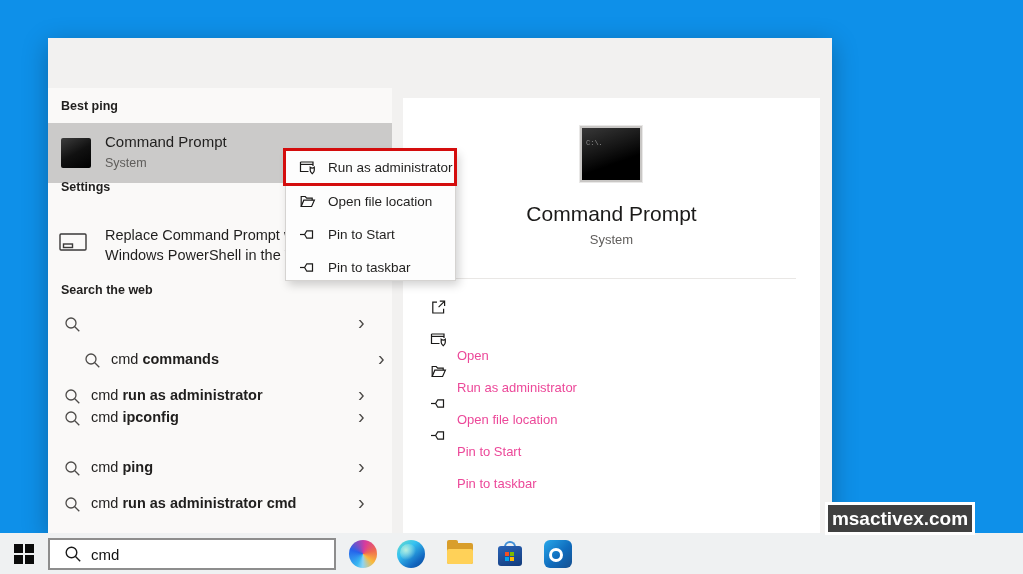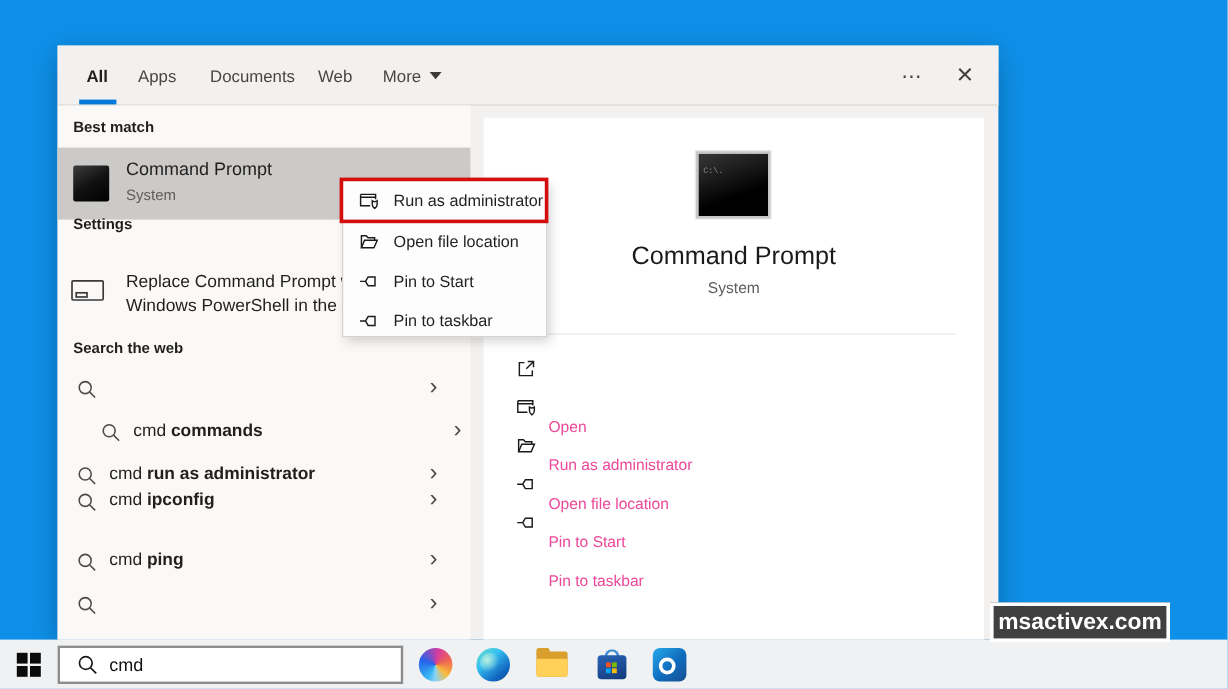--- a/index.html
+++ b/index.html
@@ -122,48 +122,23 @@
 
   svg { display:block; }
 </style>
 </head>
 <body>
 
 <div class="desktop">
 
   <div class="flyout">
 
-    <div class="flyout-header">
-      <div class="tab tab-all">
-        <span>All</span>
-      </div>
-      <div class="tab-underline"></div>
-      <div class="tab tab-apps">
-        <span>Apps</span>
-      </div>
-      <div class="tab tab-docs">
-        <span>Documents</span>
-      </div>
-      <div class="tab tab-web">
-        <span>Web</span>
-      </div>
-      <div class="tab tab-more">
-        <span>More</span>
-        <span class="caret-down"></span>
-      </div>
-      <div class="hdr-ellipsis">
-        <span>⋯</span>
-      </div>
-      <div class="hdr-close">
-        <span>×</span>
-      </div>
-    </div>
 
     <div class="left-col">
-      <div class="section-label lbl-best">Best match</div>
+      <div class="section-label lbl-best">Best ping</div>
 
       <div class="best-row">
         <div class="cmd-icon-sm"></div>
         <div class="best-title">Command Prompt</div>
         <div class="best-sub">System</div>
       </div>
 
       <div class="section-label lbl-settings">Settings</div>
 
       <div class="settings-row">
@@ -233,20 +208,21 @@
         <div class="web-chevron">›</div>
       </div>
 
       <div class="web-row wr5">
         <span class="web-search-icon">
           <svg width="17" height="17" viewBox="0 0 17 17" fill="none" stroke="currentColor" stroke-width="1.3">
               <circle cx="7" cy="7" r="5"></circle>
               <line x1="10.8" y1="10.8" x2="15.3" y2="15.3"></line>
             </svg>
         </span>
+        <div class="web-text"><span>cmd</span><span class="sfx">run as administrator cmd</span></div>
         <div class="web-chevron">›</div>
       </div>
     </div>
 
     <div class="right-pane">
       <div class="cmd-icon-lg">
         <span>C:\.</span>
       </div>
       <div class="prev-title">Command Prompt</div>
       <div class="prev-sub">System</div>

